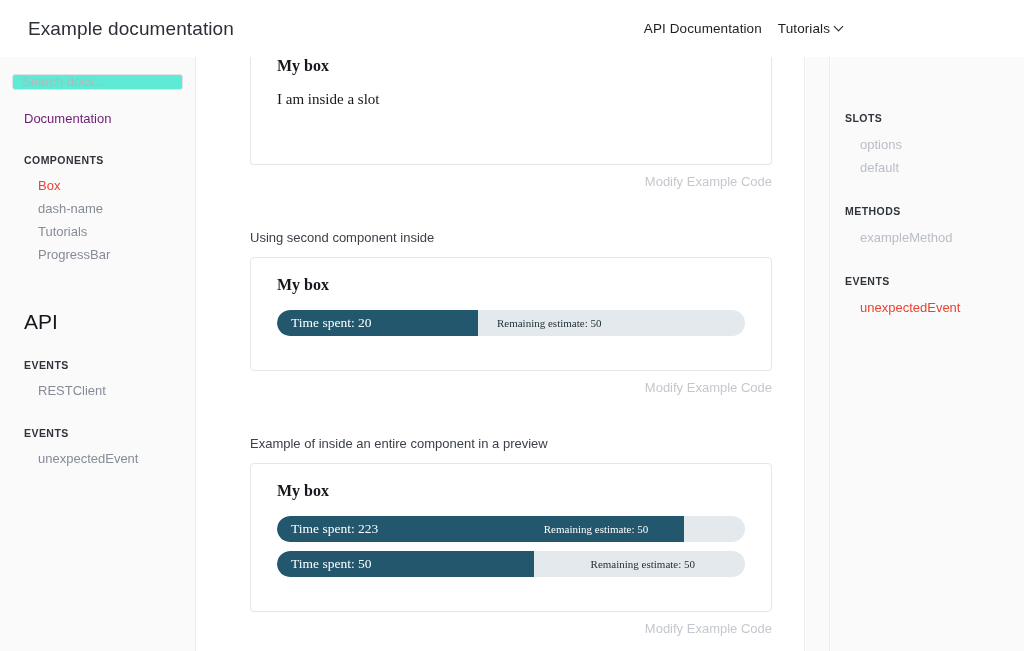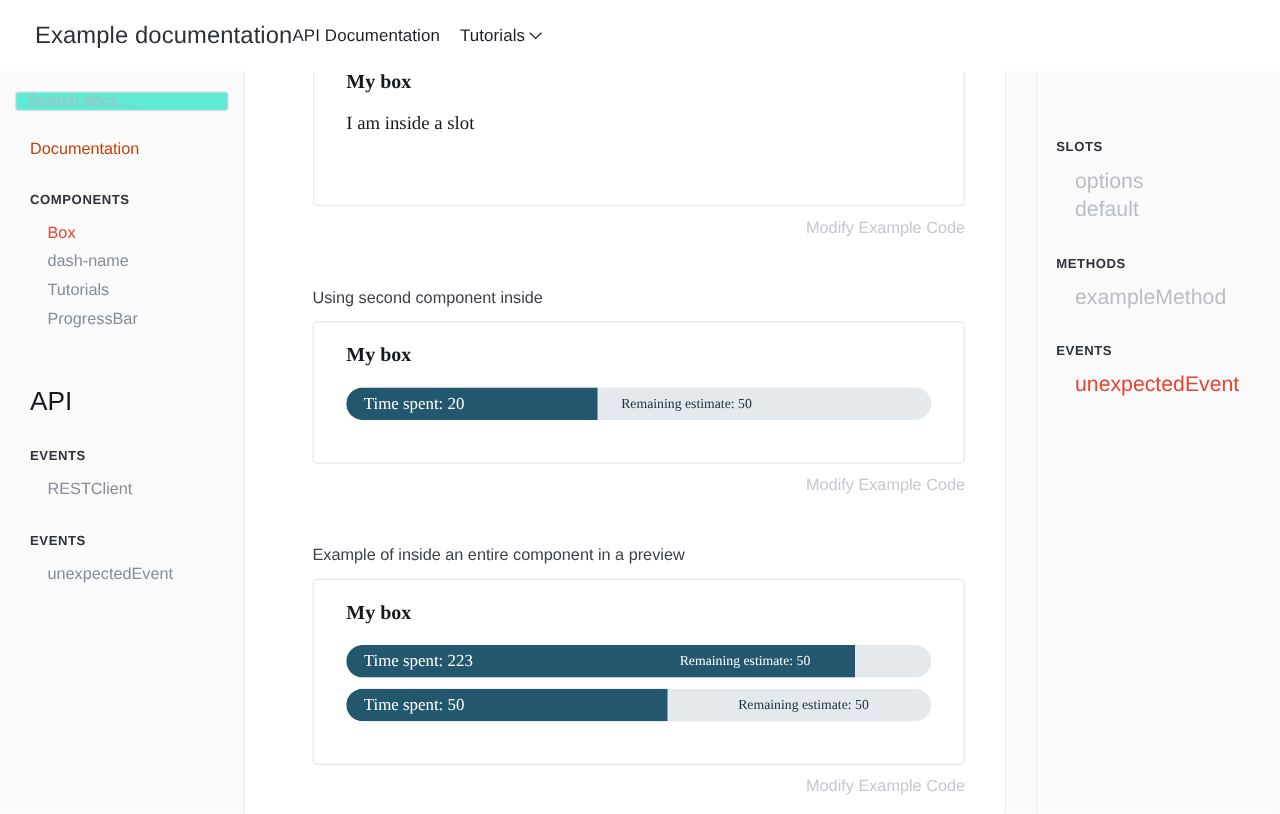--- a/index.html
+++ b/index.html
@@ -22,20 +22,21 @@
 
   
   .header {
     position: absolute;
     top: 0; left: 0;
     width: 872px;
     height: 57px;
     background: #ffffff;
     display: flex;
     align-items: center;
+    justify-content: space-between;
     padding: 0 28px 0 28px;
     z-index: 5;
   }
   .header-title {
     font-size: 19px;
     color: #2c3138;
     font-weight: 400;
     letter-spacing: 0.1px;
   }
   .header-nav {
@@ -101,21 +102,21 @@
     color: #4a4f57;
     padding: 0 9px;
     outline: none;
   }
   .search-input::placeholder { color: #b4b7bd; }
 
   .nav-list { padding-top: 18px; }
 
   .nav-top-link {
     font-size: 13px;
-    color: #c2410c;
+    color: #701a75;
     padding: 3px 0 3px 24px;
     cursor: pointer;
   }
 
   .nav-group-title {
     font-size: 10.5px;
     font-weight: 700;
     letter-spacing: 0.45px;
     color: #2f333a;
     padding: 0 0 0 24px;
@@ -265,21 +266,21 @@
   .right-group-title {
     font-size: 10.5px;
     font-weight: 700;
     letter-spacing: 0.45px;
     color: #2f333a;
     padding-left: 14px;
     margin-bottom: 9px;
   }
   .right-group + .right-group { margin-top: 26px; }
   .right-item {
-    font-size: 17px;
+    font-size: 13px;
     color: #b9bec6;
     padding: 3.5px 0 3.5px 29px;
     cursor: pointer;
     line-height: 16px;
   }
   .right-item.active { color: #e8432f; }
 </style>
 </head>
 <body>
 

